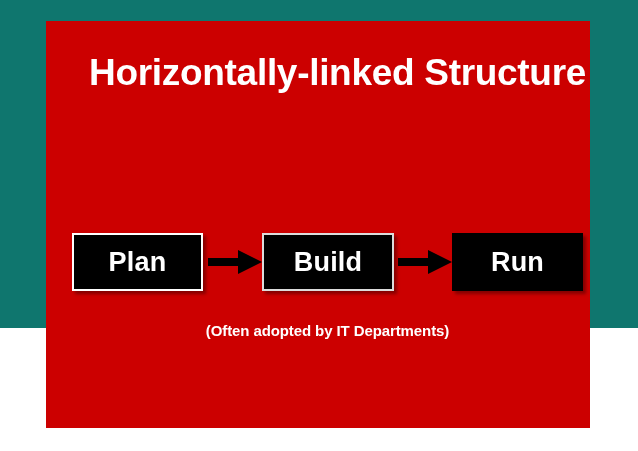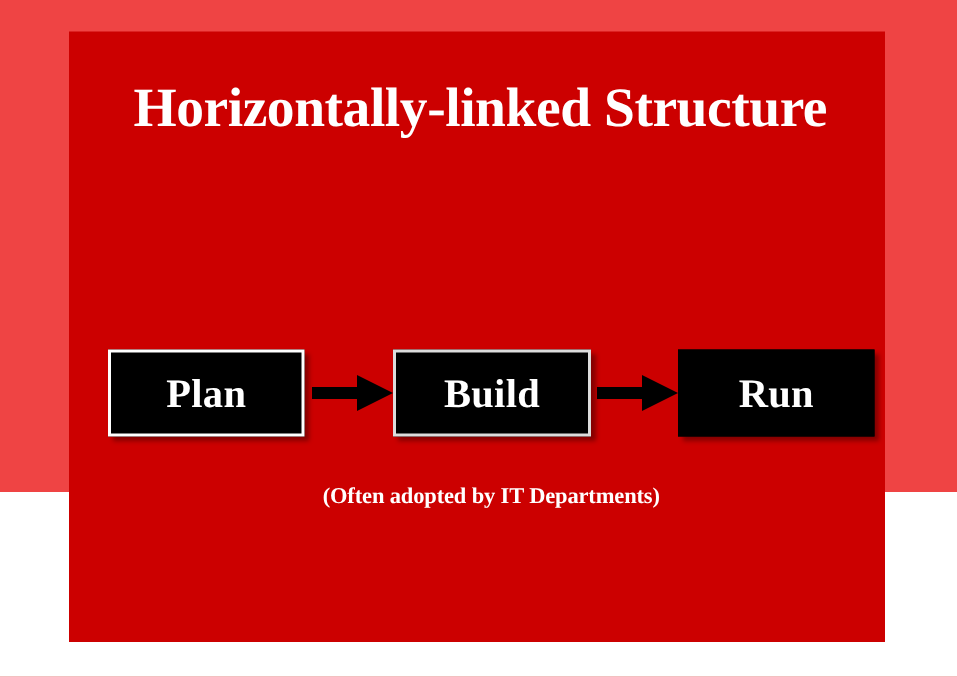--- a/index.html
+++ b/index.html
@@ -14,22 +14,21 @@
     overflow: hidden;
     font-family: "Liberation Sans", sans-serif;
   }
 
   
   #slide-canvas {
     position: absolute;
     left: 0; top: 0;
     width: 638px;
     height: 328px;
-    background: #ef4444;
-    font-family: Liberation Serif, serif;
+    background: #0f766e;
   }
 
   
   #content-panel {
     position: absolute;
     left: 46px;
     top: 21px;
     width: 544px;
     height: 407px;
     background: #cc0000;

